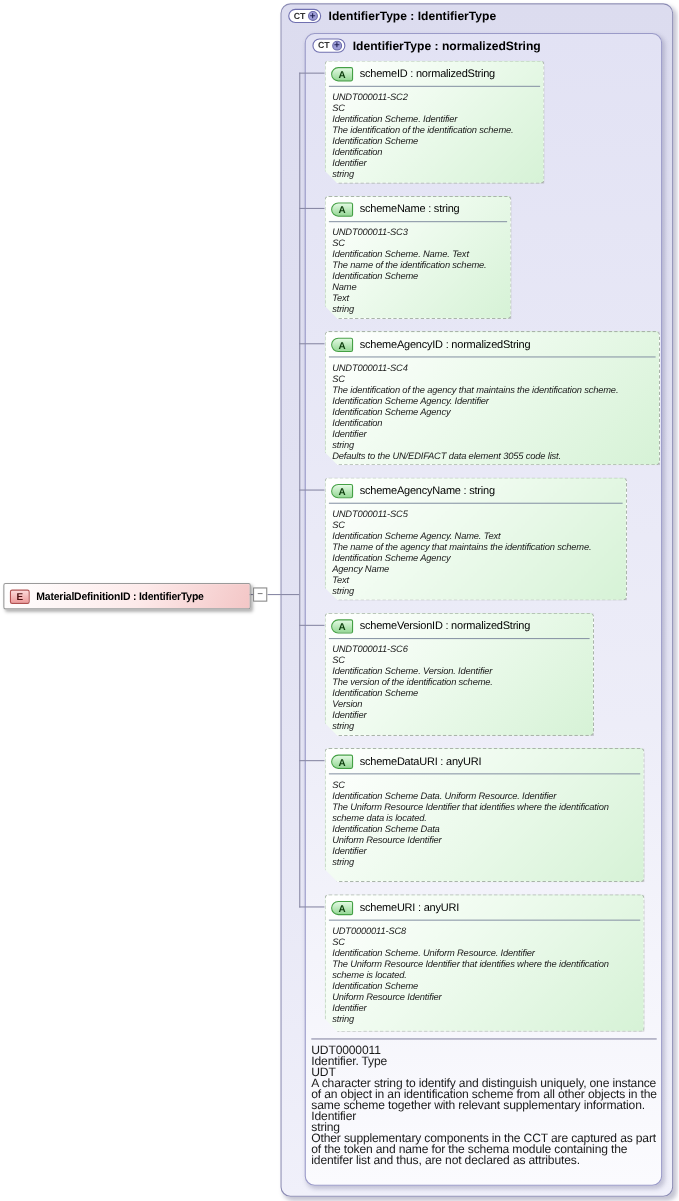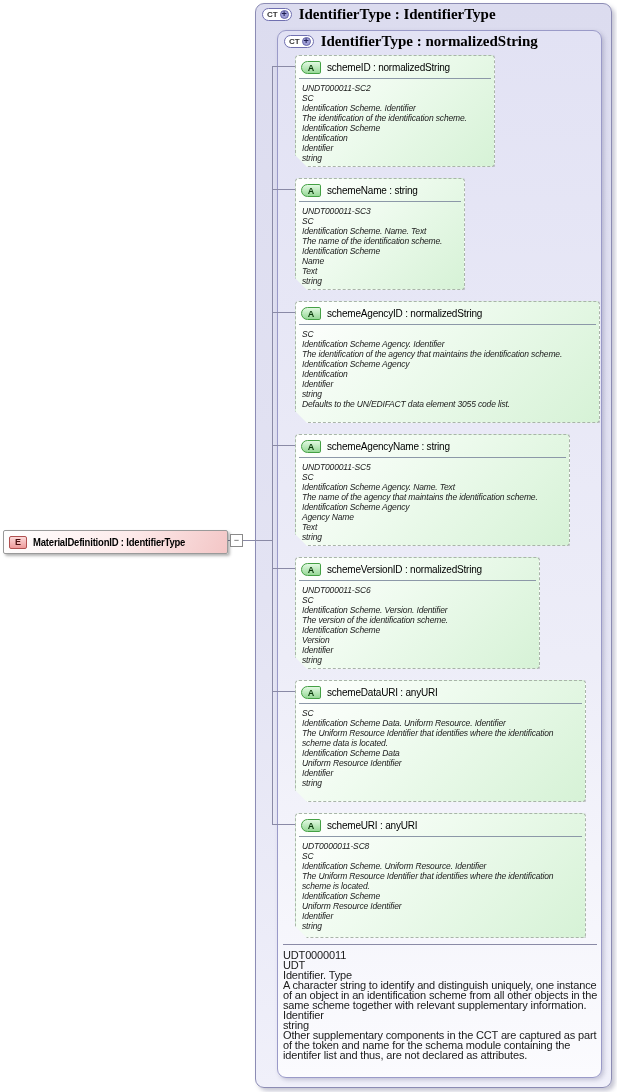--- a/index.html
+++ b/index.html
@@ -17,21 +17,21 @@
 
   .ct-header{position:absolute;display:flex;align-items:center;gap:7px;height:17px;}
   .outer-header{left:262px;top:6px;}
   .inner-header{left:284px;top:33px;}
   .ct-badge{display:inline-flex;align-items:center;gap:2px;background:#ffffff;
             border:1px solid #7070b0;border-radius:8px;padding:1px 2px 1px 4px;
             font-size:8px;font-weight:bold;color:#333;line-height:9px;}
   .ct-plus{display:inline-flex;align-items:center;justify-content:center;width:9px;height:9px;
            border-radius:50%;background:#9f9fd8;border:1px solid #6868a8;box-sizing:border-box;
            color:#1e1e50;font-size:9px;line-height:7px;font-weight:bold;}
-  .ct-title{font-size:15px;font-weight:bold;color:#000;white-space:nowrap;font-family:Liberation Serif, serif;}
+  .ct-title{font-size:11px;font-weight:bold;color:#000;white-space:nowrap;}
 
   
   .line{position:absolute;background:#8a8aa6;}
 
   
   .attr-box{position:absolute;box-sizing:border-box;overflow:hidden;
             border:1px dashed #a9b4a9;border-radius:4px 4px 4px 0;
             background:linear-gradient(135deg,#ffffff 0%,#effbef 40%,#d6f2d6 100%);
             clip-path:polygon(0 0,100% 0,100% 100%,12px 100%,0 calc(100% - 12px));
             filter:drop-shadow(2px 2px 2px rgba(100,100,100,.35));}
@@ -147,23 +147,24 @@
       </div>
   </div>
 
   <div class="attr-box attr-2">
     <div class="attr-header">
       <span class="a-badge">A</span>
       <span class="attr-title">schemeAgencyID : normalizedString</span>
     </div>
     <div class="attr-sep"></div>
     <div class="doc">
-        <div>SC</div>
+        <div>UNDT000011-SC4</div>
+        <div>SC</div>
+        <div>The identification of the agency that maintains the identification scheme.</div>
         <div>Identification Scheme Agency. Identifier</div>
-        <div>The identification of the agency that maintains the identification scheme.</div>
         <div>Identification Scheme Agency</div>
         <div>Identification</div>
         <div>Identifier</div>
         <div>string</div>
         <div>Defaults to the UN/EDIFACT data element 3055 code list.</div>
       </div>
   </div>
 
   <div class="attr-box attr-3">
     <div class="attr-header">
@@ -232,22 +233,22 @@
         <div>Identification Scheme</div>
         <div>Uniform Resource Identifier</div>
         <div>Identifier</div>
         <div>string</div>
       </div>
   </div>
 
   <div class="type-doc-sep"></div>
   <div class="type-doc">
       <div>UDT0000011</div>
+      <div>Identifier. Type</div>
       <div>UDT</div>
-      <div>Identifier. Type</div>
       <div>A character string to identify and distinguish uniquely, one instance of an object in an identification scheme from all other objects in the same scheme together with relevant supplementary information.</div>
       <div>Identifier</div>
       <div>string</div>
       <div>Other supplementary components in the CCT are captured as part of the token and name for the schema module containing the identifer list and thus, are not declared as attributes.</div>
     </div>
 
   <div class="element-box">
     <span class="e-badge">E</span>
     <span class="element-title">MaterialDefinitionID : IdentifierType</span>
   </div>

